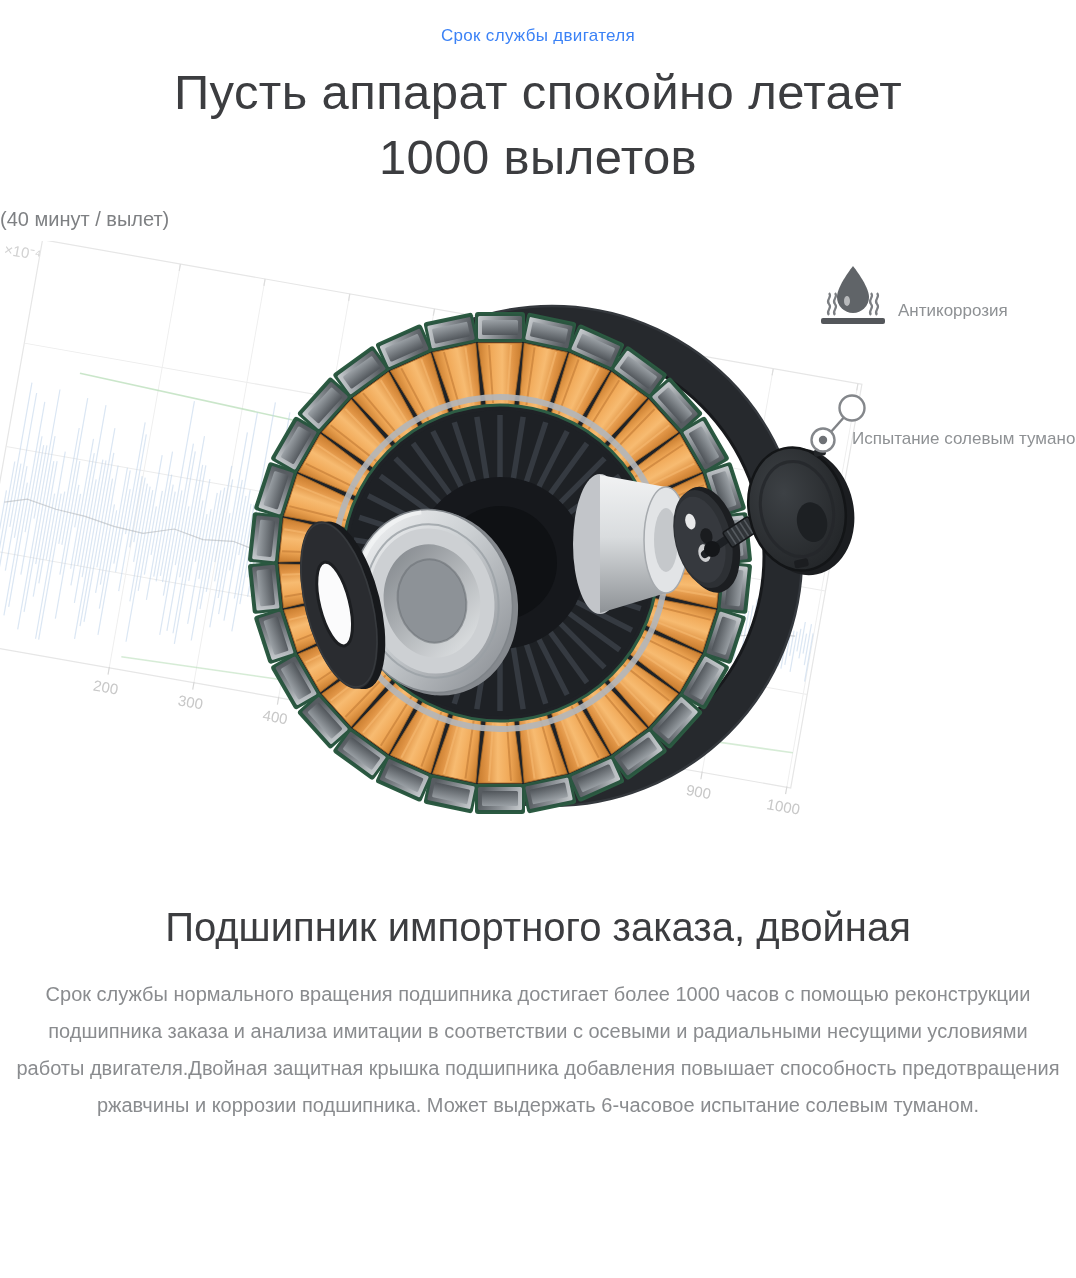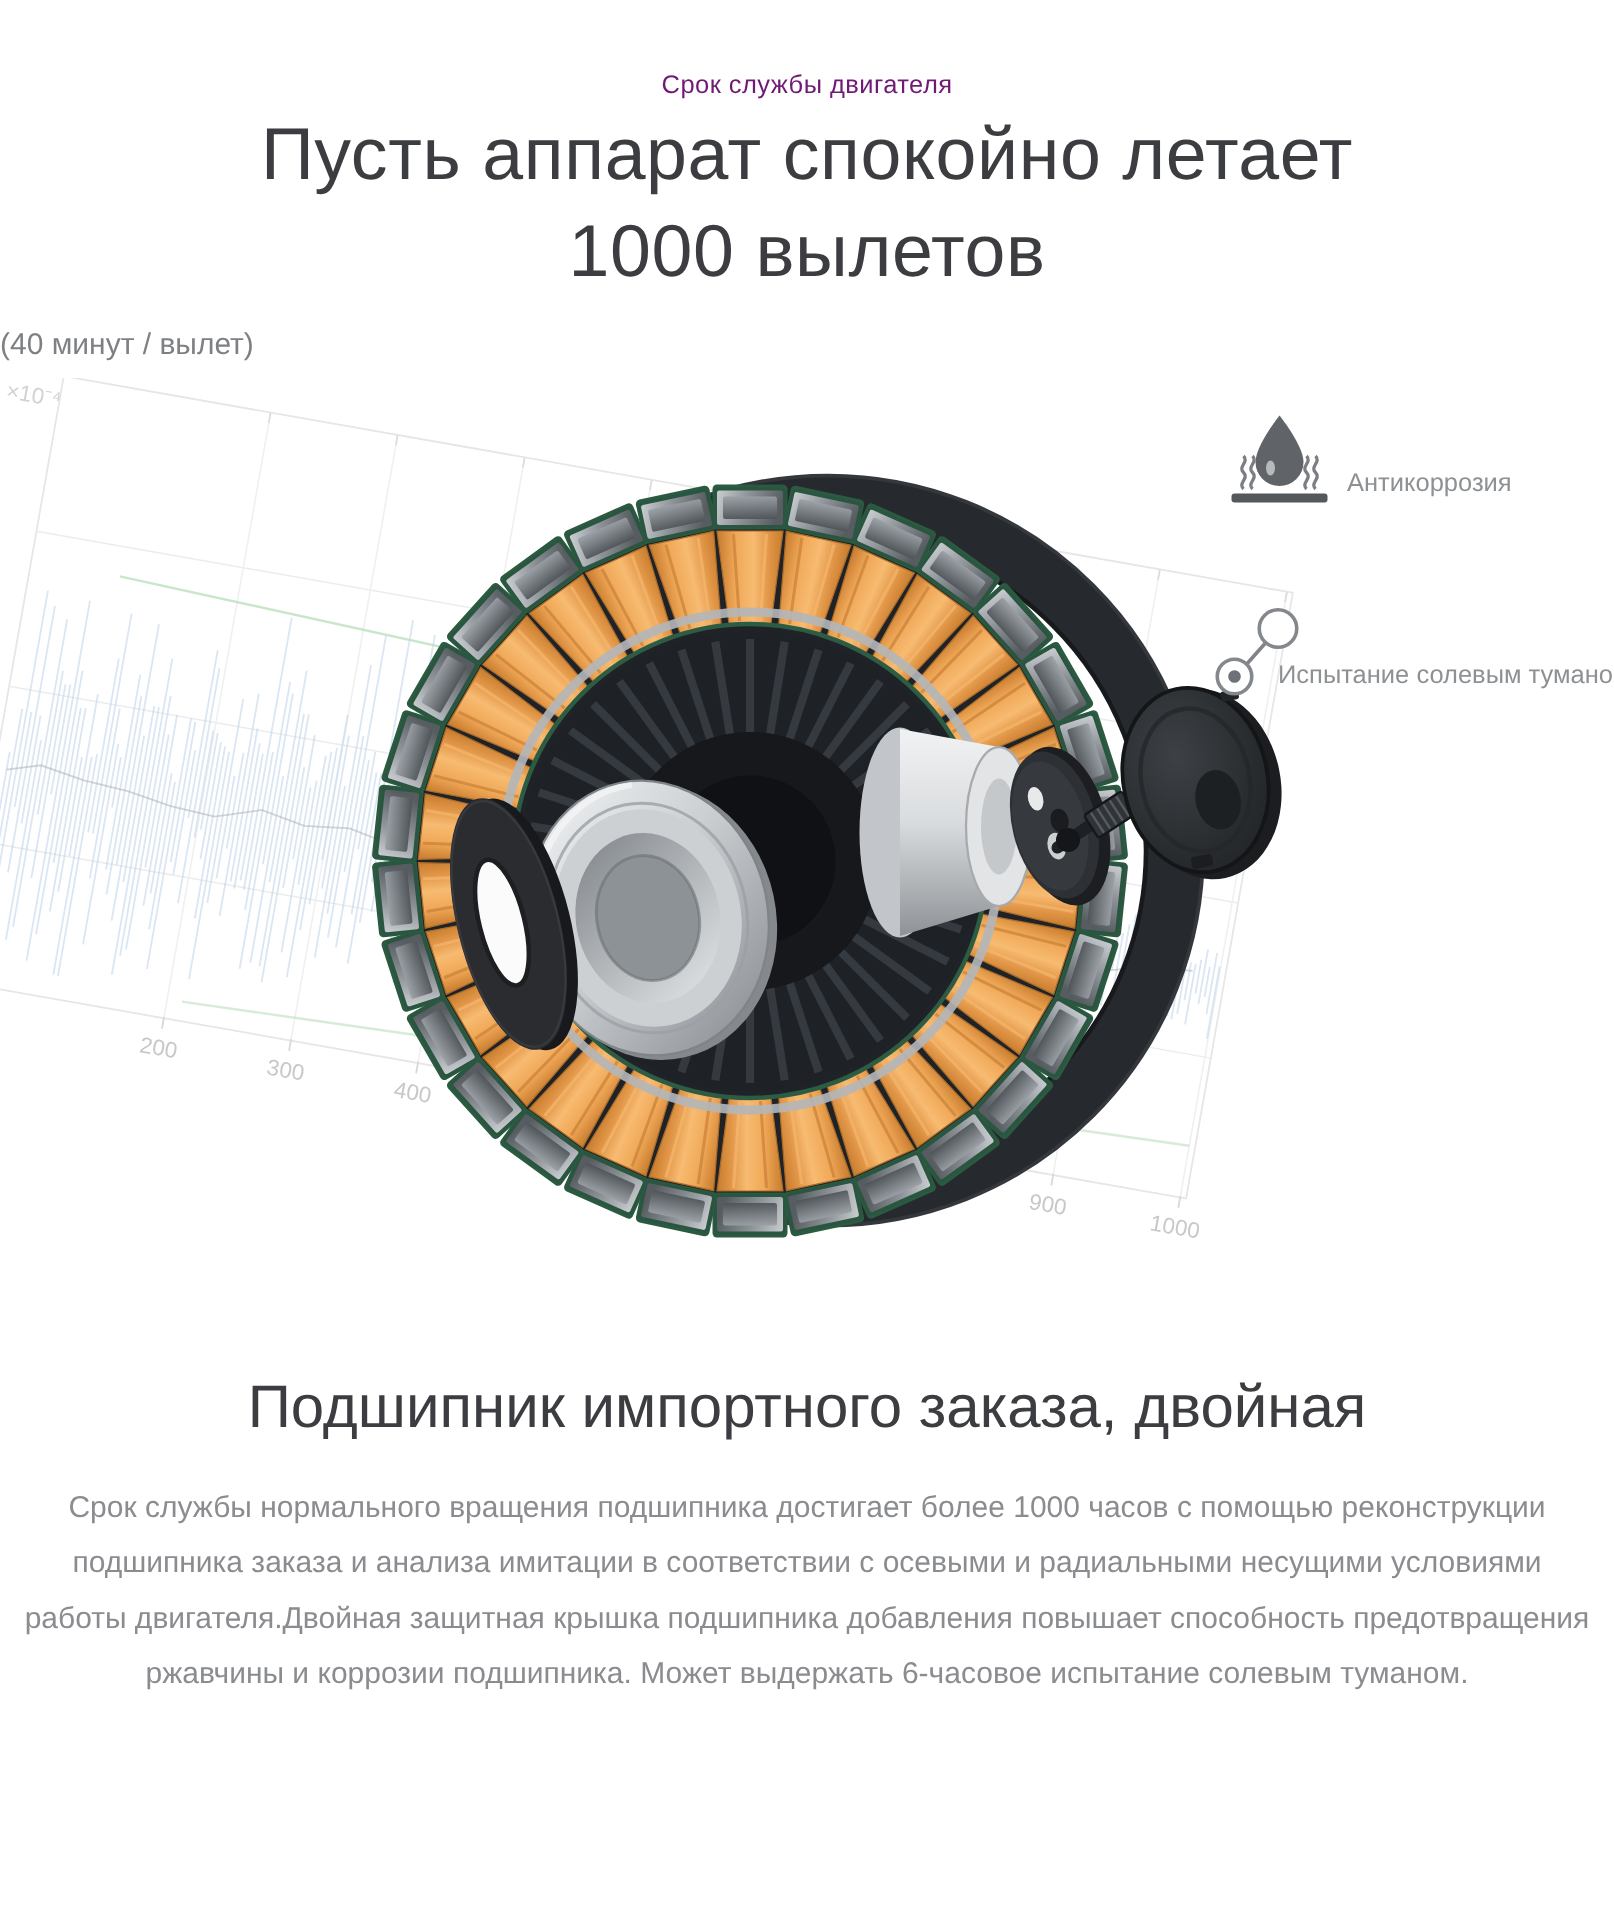--- a/index.html
+++ b/index.html
@@ -7,28 +7,28 @@
   body {
     width: 1076px; height: 1278px;
     margin: 0 auto;
     background: #ffffff;
     font-family: "Liberation Sans", sans-serif;
     color: #3d3e41;
     overflow: hidden;
     position: relative;
   }
   .eyebrow {
-    margin-top: 47px;
+    margin-top: 26px;
     text-align: center;
     font-size: 17px;
-    color: #701a75;
+    color: #3b82f6;
     letter-spacing: 0.3px;
   }
   h1.main-title {
-    margin: 4px 0 0;
+    margin: 14px 0 0;
     text-align: center;
     font-size: 49px;
     line-height: 65px;
     font-weight: 300;
     color: #3c3d40;
     letter-spacing: 0.4px;
   }
   h1.main-title span { display: block; }
   .subtitle {
     margin-top: 18px;

